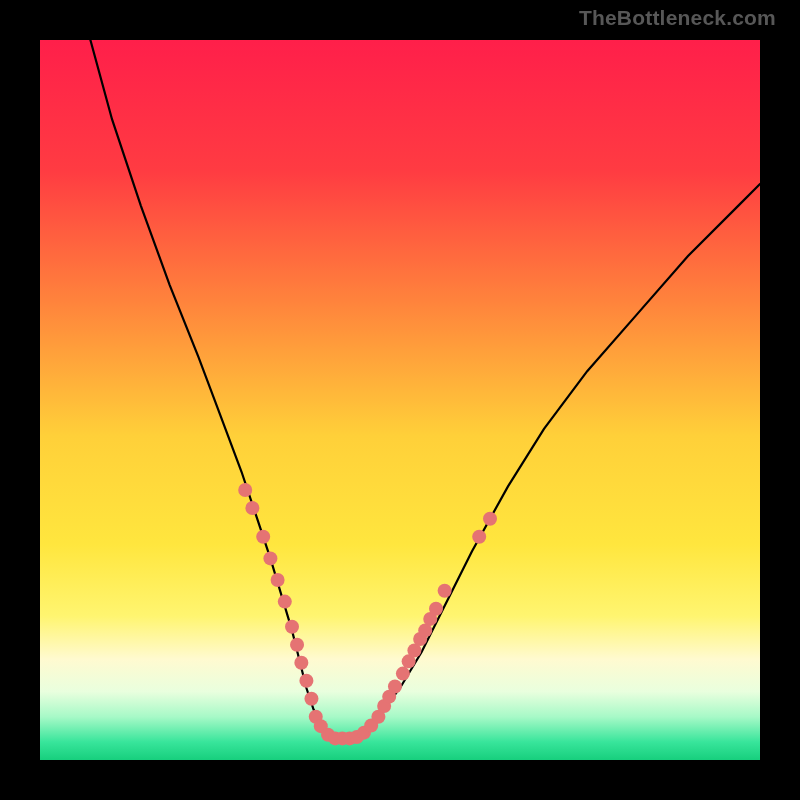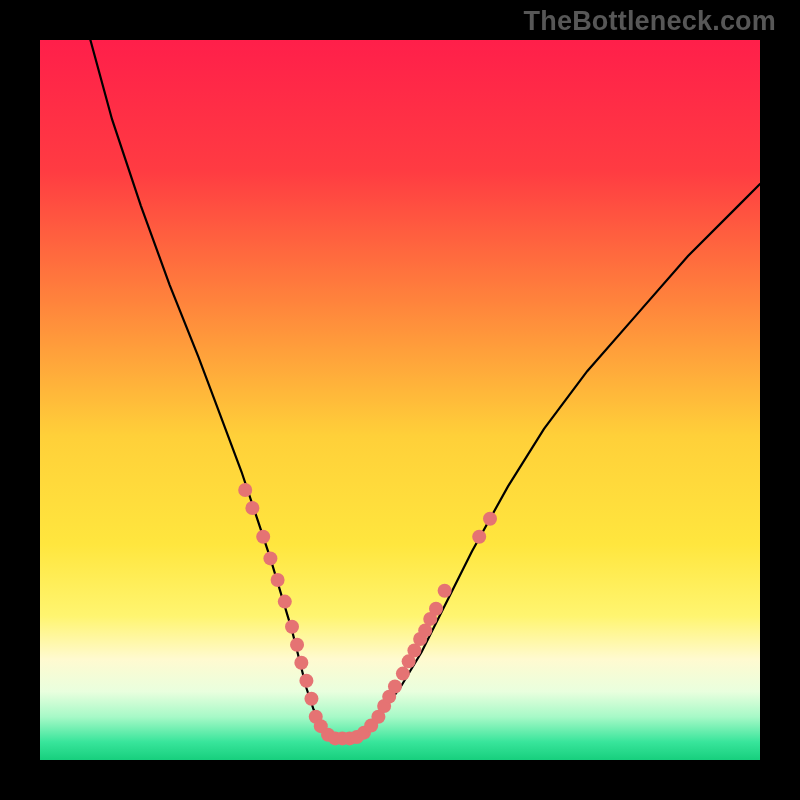--- a/index.html
+++ b/index.html
@@ -37,21 +37,21 @@
     top: 0;
     width: 720px;
     height: 720px;
   }
   .watermark {
     position: absolute;
     top: 6px;
     right: 24px;
     color: #575757;
     font-family: Arial, Helvetica, sans-serif;
-    font-size: 27px;
+    font-size: 21px;
     font-weight: 600;
     letter-spacing: 0.2px;
   }
 </style>
 </head>
 <body>
 
 <div class="frame">
   <div class="watermark">TheBottleneck.com</div>
   <div class="plot-area">

